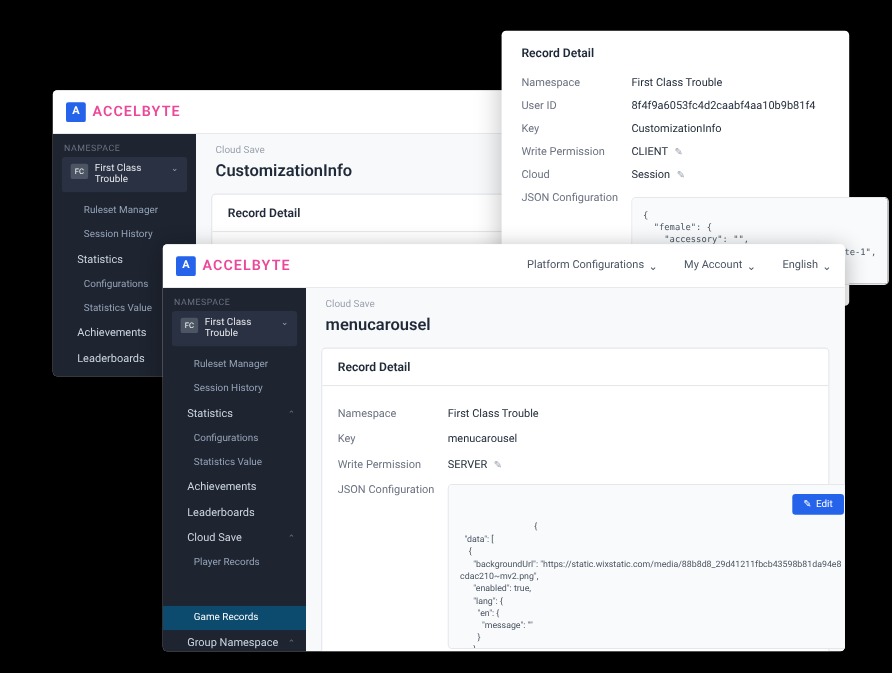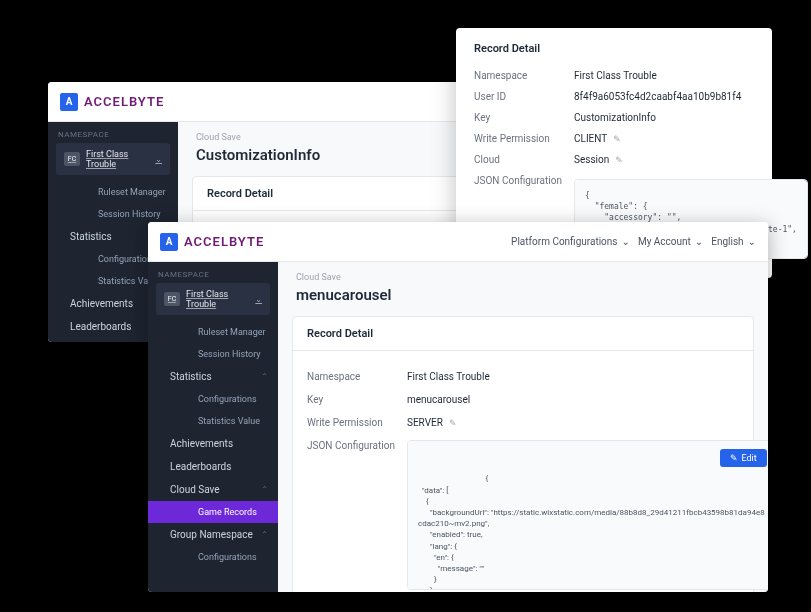--- a/index.html
+++ b/index.html
@@ -3,35 +3,35 @@
 <meta charset="utf-8">
 <style>
 * { margin: 0; padding: 0; box-sizing: border-box; font-family: -apple-system, BlinkMacSystemFont, "Segoe UI", Roboto, sans-serif; }
 body { background: #000; width: 811px; height: 612px; position: relative; overflow: hidden; }
 
 .window { position: absolute; background: #fff; border-radius: 4px; box-shadow: 0 4px 20px rgba(0,0,0,0.3); overflow: hidden; }
 
 .topbar { height: 40px; background: #fff; border-bottom: 1px solid #e5e7eb; display: flex; align-items: center; padding: 0 12px; }
 .logo { display: flex; align-items: center; gap: 6px; }
 .logo-icon { width: 18px; height: 18px; background: #2563eb; border-radius: 2px; color: #fff; font-size: 10px; font-weight: bold; display: flex; align-items: center; justify-content: center; }
-.logo-text { font-weight: 600; font-size: 13px; letter-spacing: 1px; color: #701a75; }
-.topbar-right { margin-left: auto; display: flex; gap: 8px; align-items: flex-end; font-size: 10px; color: #4b5563; }
+.logo-text { font-weight: 600; font-size: 13px; letter-spacing: 1px; color: #ec4899; }
+.topbar-right { margin-left: auto; display: flex; gap: 24px; align-items: flex-end; font-size: 10px; color: #4b5563; }
 .topbar-item { display: flex; align-items: center; gap: 4px; cursor: pointer; }
 
 .body-row { display: flex; height: calc(100% - 40px); }
 
 .sidebar { width: 130px; background: #1e2430; color: #9ca3af; font-size: 10px; overflow-y: auto; flex-shrink: 0; }
 .ns-label { padding: 8px 10px 4px; font-size: 8px; color: #6b7280; letter-spacing: 0.5px; }
-.ns-select { margin: 0 8px 6px; background: #2a3142; border-radius: 3px; padding: 6px 8px; display: flex; align-items: center; gap: 6px; cursor: pointer; text-decoration: underline; }
+.ns-select { margin: 0 8px 6px; background: #2a3142; border-radius: 3px; padding: 6px 8px; display: flex; align-items: flex-start; gap: 6px; cursor: pointer; }
 .ns-badge { width: 16px; height: 14px; background: #4b5563; border-radius: 2px; font-size: 7px; color: #fff; display: flex; align-items: center; justify-content: center; }
 .ns-name { font-size: 9px; color: #e5e7eb; flex: 1; }
 .ns-chev { font-size: 8px; color: #9ca3af; }
 .nav-item { padding: 6px 10px 6px 22px; display: flex; align-items: center; gap: 6px; cursor: pointer; color: #cbd5e1; }
-.nav-item.sub { padding-left: 50px; color: #94a3b8; font-size: 9px; }
-.nav-item.active { background: #6d28d9; color: #fff; }
+.nav-item.sub { padding-left: 28px; color: #94a3b8; font-size: 9px; }
+.nav-item.active { background: #0c4a6e; color: #fff; margin-top: 28px; }
 .nav-item .chev { margin-left: auto; font-size: 8px; color: #6b7280; }
 
 .main { flex: 1; background: #f8f9fb; overflow: hidden; }
 .crumb { padding: 10px 18px 4px; font-size: 9px; color: #9ca3af; }
 .page-title { padding: 0 18px 12px; font-size: 15px; font-weight: 600; color: #1f2937; }
 .panel { margin: 0 14px 14px; background: #fff; border-radius: 4px; border: 1px solid #e5e7eb; }
 .panel-head { padding: 10px 14px; font-size: 11px; font-weight: 600; color: #1f2937; border-bottom: 1px solid #e5e7eb; }
 .panel-body { padding: 14px; }
 .field-row { display: flex; padding: 6px 0; font-size: 10px; }
 .field-label { width: 100px; color: #6b7280; flex-shrink: 0; }
@@ -182,20 +182,21 @@
       <div class="nav-item">
           <span>Achievements</span>
         </div>
       <div class="nav-item">
           <span>Leaderboards</span>
         </div>
       <div class="nav-item">
           <span>Cloud Save</span>
           <span class="chev">⌃</span>
         </div>
+      <div class="nav-item sub">Player Records</div>
       <div class="nav-item sub active">Game Records</div>
       <div class="nav-item">
           <span>Group Namespace</span>
           <span class="chev">⌃</span>
         </div>
       <div class="nav-item sub">Configurations</div>
 
     </div>
     <div class="main">
       <div class="crumb">Cloud Save</div>

